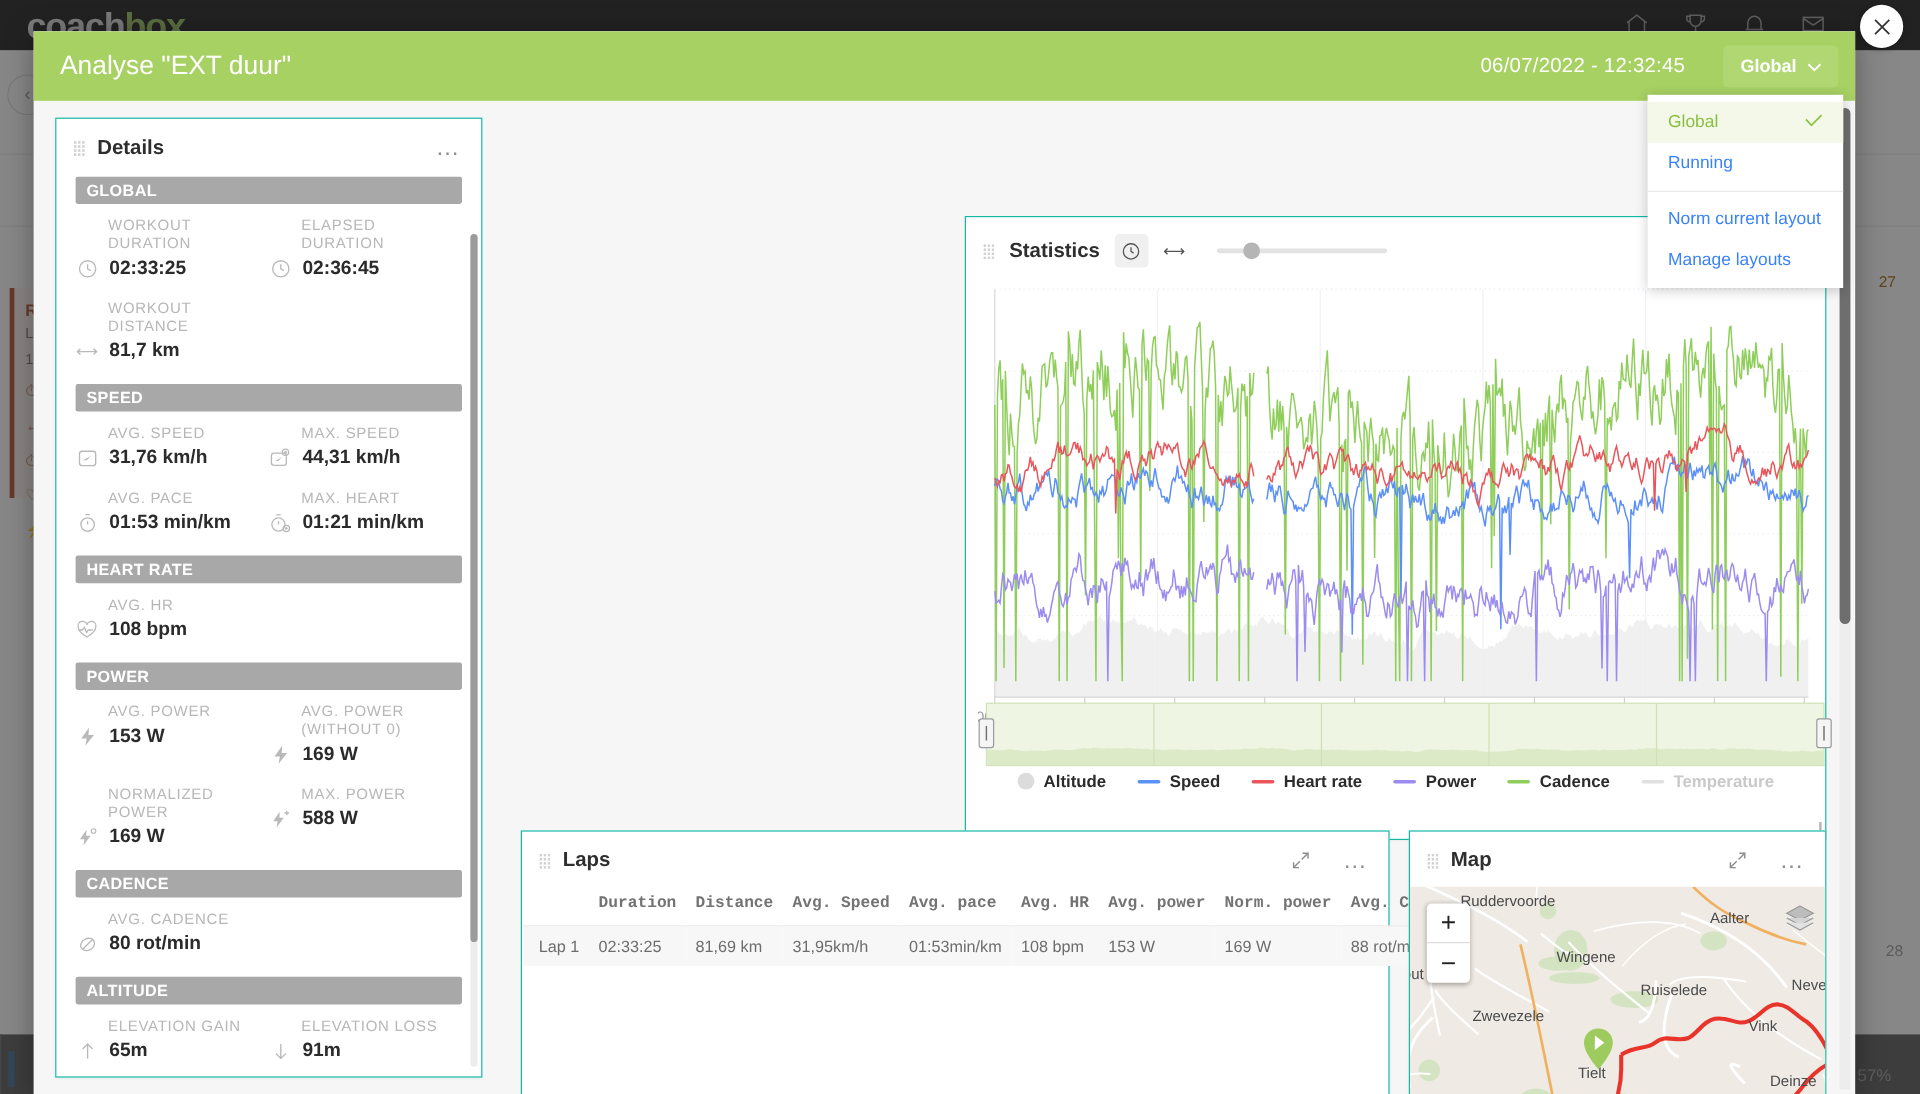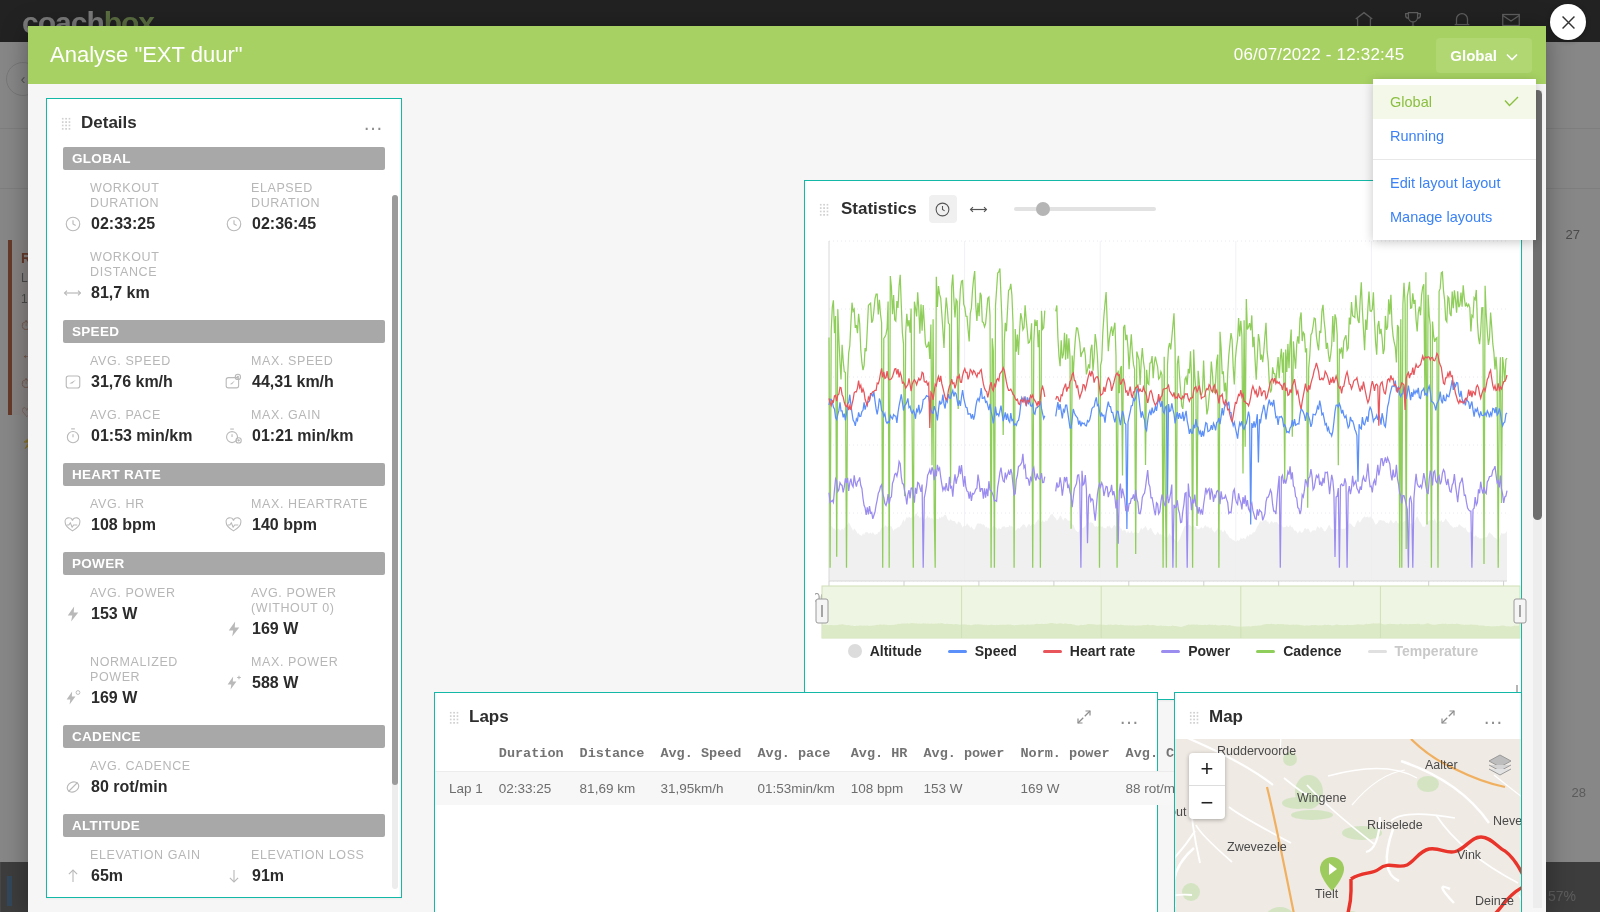--- a/index.html
+++ b/index.html
@@ -49,21 +49,21 @@
   #bg-divider1 { position: absolute; left: 0; top: 86px; width: 100%; height: 1px; background: #e6e6e6; }
   #bg-divider2 { position: absolute; left: 0; top: 146px; width: 100%; height: 1px; background: #e6e6e6; }
   #bg-card {
     position: absolute; left: 8px; top: 198px; width: 140px; height: 175px;
     background: #fdf4f1; border-left: 4px solid #b4512c;
     padding: 10px 9px;
   }
   #bg-card .t { color: #b4512c; font-weight: 700; font-size: 14px; }
   #bg-card .s { color: #777; font-size: 12px; line-height: 17px; margin-top: 4px;}
   #bg-card .ic { color: #c4795b; font-size: 13px; line-height: 23px; margin-top: 6px;}
-  #bg-rightnum { position: absolute; right: 20px; top: 185px; color: #737373; font-size: 13px; }
+  #bg-rightnum { position: absolute; right: 20px; top: 185px; color: #a16207; font-size: 13px; }
   #bg-rightnum2 { position: absolute; right: 14px; bottom: 62px; color: #9a9a9a; font-size: 13px; }
 
   
   #bg-bottombar {
     position: absolute; left: 0; right: 0; bottom: 0; height: 50px;
     background: #585858;
     display: flex; align-items: stretch;
   }
   .bb-seg { border-left: 1px solid #6d6d6d; position: relative; }
   .bb-bar { position: absolute; left: 6px; top: 14px; width: 5px; bottom: 6px; }
@@ -328,21 +328,21 @@
       <span>Global</span>
       <span><svg width="15" height="11" viewBox="0 0 15 11" fill="none" stroke="#8bbf3f" stroke-width="1.4">
             <path d="M1 4.5L5.5 9.5L14 1"></path>
           </svg></span>
     </div>
     <div class="lm-item">
       <span>Running</span>
     </div>
     <div class="lm-sep"></div>
     <div class="lm-item">
-      <span>Edit layout layout</span>
+      <span>Norm current layout</span>
     </div>
     <div class="lm-item">
       <span>Manage layouts</span>
     </div>
   </div>
 
   <div id="modal-body">
 
     <div class="panel" id="details-panel">
       <div class="panel-head">
@@ -434,21 +434,21 @@
                     <svg viewBox="0 0 24 24" width="18" height="18" fill="none" stroke="currentColor" stroke-width="1.5">
                       <circle cx="12" cy="13.5" r="7.5"></circle>
                       <path d="M12 9.5v4"></path>
                       <path d="M9.5 2.5h5"></path>
                     </svg>
                   </span>
                   <span class="num">01:53 min/km</span>
                 </div>
               </div>
               <div class="dcell">
-                <div class="dlabel">MAX. GAIN</div>
+                <div class="dlabel">MAX. HEART</div>
                 <div class="dval">
                   <span class="dicon">
                     <svg viewBox="0 0 26 24" width="20" height="18" fill="none" stroke="currentColor" stroke-width="1.5">
                       <circle cx="11" cy="13.5" r="7.5"></circle>
                       <path d="M11 9.5v4"></path>
                       <path d="M8.5 2.5h5"></path>
                       <circle cx="20" cy="18" r="3.6"></circle>
                       <path d="M20 16.4v3.2M18.4 18h3.2"></path>
                     </svg>
                   </span>
@@ -463,32 +463,20 @@
               <div class="dcell">
                 <div class="dlabel">AVG. HR</div>
                 <div class="dval">
                   <span class="dicon">
                     <svg viewBox="0 0 26 22" width="21" height="18" fill="none" stroke="currentColor" stroke-width="1.5">
                       <path d="M13 19S3 13 3 7.5A4.5 4.5 0 0 1 13 5a4.5 4.5 0 0 1 10 2.5C23 13 13 19 13 19z"></path>
                       <path d="M5 11h3l2-3 2.5 6 2-3h5"></path>
                     </svg>
                   </span>
                   <span class="num">108 bpm</span>
-                </div>
-              </div>
-              <div class="dcell">
-                <div class="dlabel">MAX. HEARTRATE</div>
-                <div class="dval">
-                  <span class="dicon">
-                    <svg viewBox="0 0 26 22" width="21" height="18" fill="none" stroke="currentColor" stroke-width="1.5">
-                      <path d="M13 19S3 13 3 7.5A4.5 4.5 0 0 1 13 5a4.5 4.5 0 0 1 10 2.5C23 13 13 19 13 19z"></path>
-                      <path d="M5 11h3l2-3 2.5 6 2-3h5"></path>
-                    </svg>
-                  </span>
-                  <span class="num">140 bpm</span>
                 </div>
               </div>
             </div>
           </div>
           <div class="dgroup">
             <div class="dgroup-title">POWER</div>
             <div class="drow">
               <div class="dcell">
                 <div class="dlabel">AVG. POWER</div>
                 <div class="dval">

